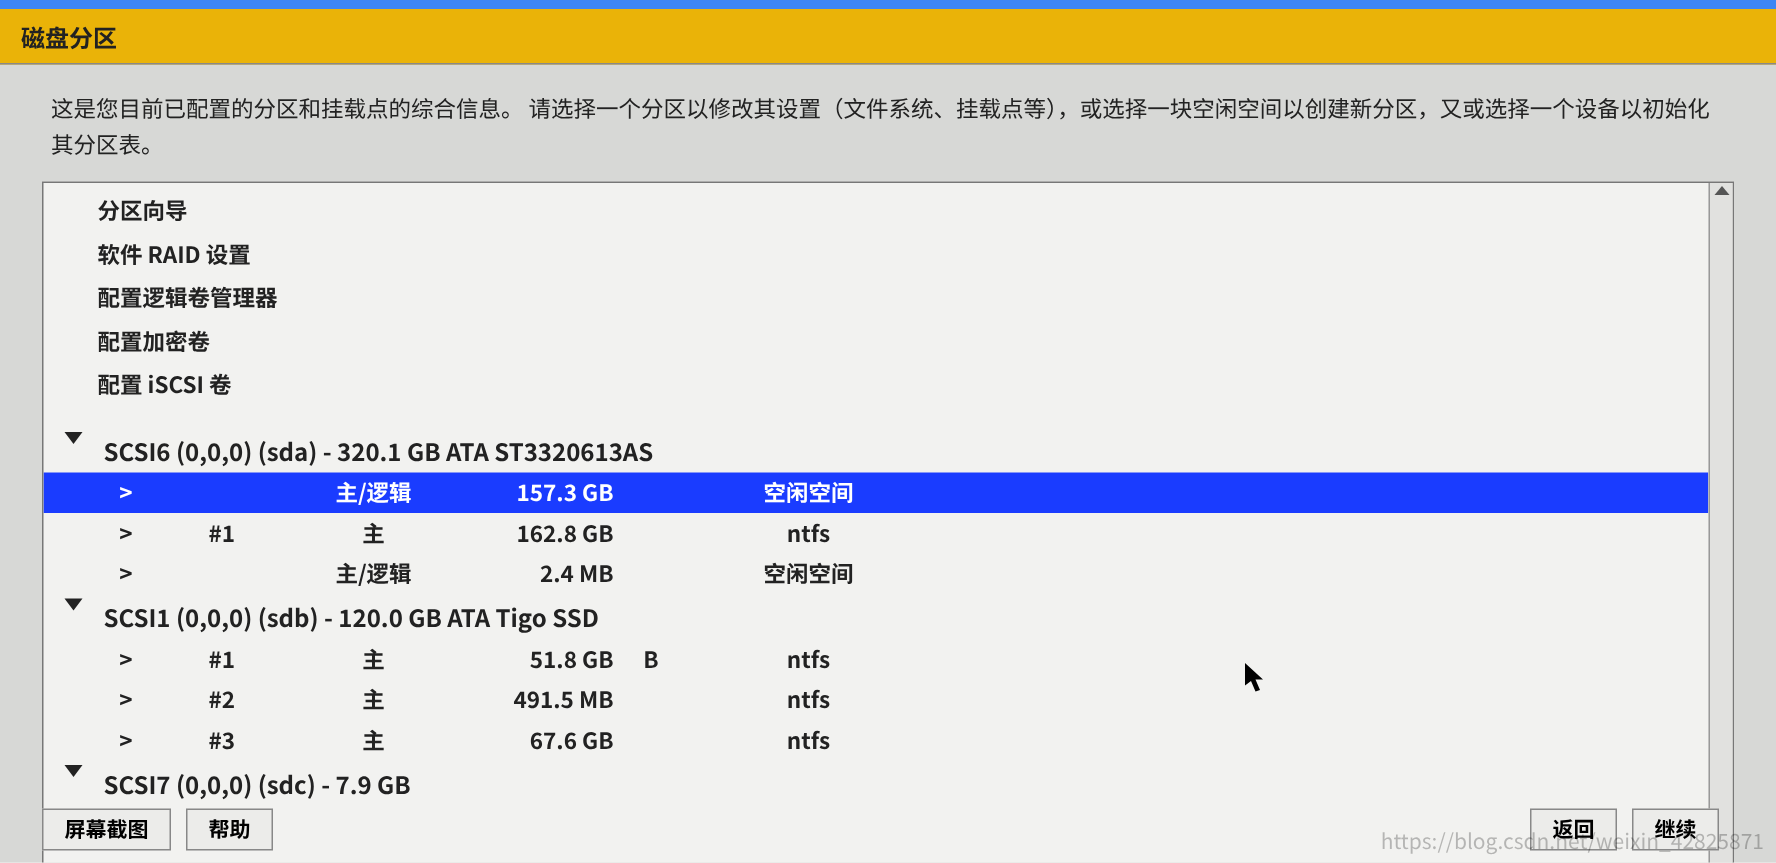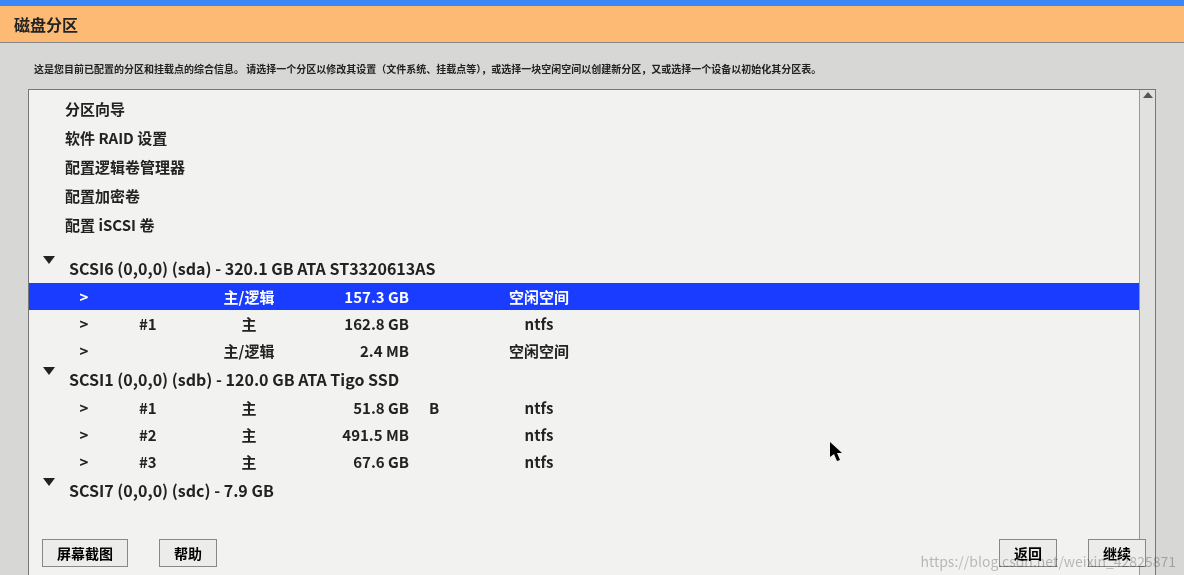--- a/index.html
+++ b/index.html
@@ -9,31 +9,31 @@
     background: #d7d8d6;
     color: #222;
     font-size: 15px;
   }
   .topbar {
     background: #3d86f5;
     height: 6px;
     width: 100%;
   }
   .titlebar {
-    background: #fdba74;
+    background: #eab308;
     padding: 6px 14px;
     font-weight: bold;
     font-size: 16px;
     border-bottom: 1px solid #888;
   }
   .intro {
     padding: 18px 34px 12px 34px;
-    font-size: 10px;
+    font-size: 15px;
     line-height: 1.6;
-    font-weight: bold;
+    font-weight: normal;
   }
   .listwrap {
     margin: 0 28px 8px 28px;
     border: 1px solid #777;
     background: #f2f2f0;
     height: 520px;
     position: relative;
     display: flex;
   }
   .listinner {
@@ -117,24 +117,23 @@
     text-align: center;
     padding-left: 20px;
   }
   .caret {
     display: inline-block;
     font-weight: bold;
   }
   .footer {
     position: absolute;
     left: 0; right: 0; bottom: 0;
-    padding: 6px 28px 8px 42px;
+    padding: 6px 28px 8px 28px;
     display: flex;
     align-items: flex-end;
-    gap: 21px;
   }
   .btn {
     background: #ececea;
     border: 1px solid #888;
     padding: 3px 14px;
     font-size: 14px;
     font-weight: bold;
     cursor: pointer;
     font-family: inherit;
     margin-right: 10px;

